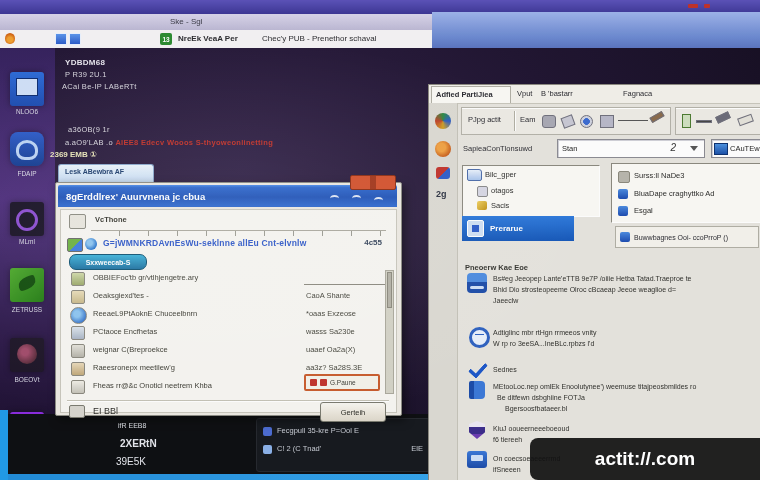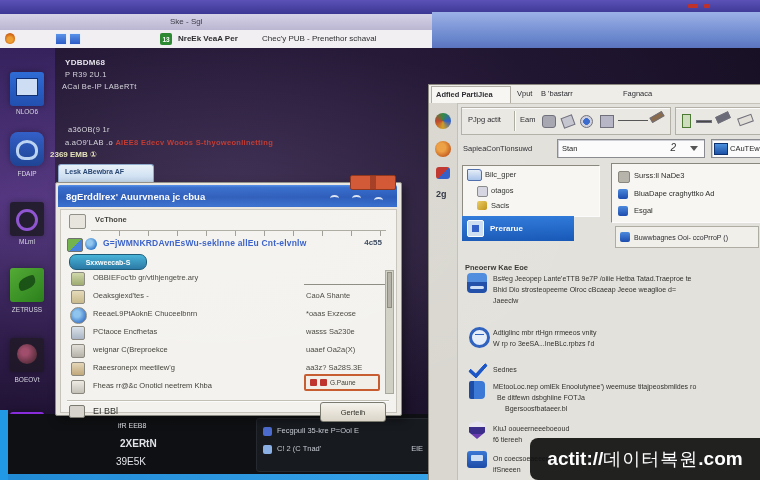--- a/index.html
+++ b/index.html
@@ -372,16 +372,15 @@
 
     <div class="a icn-drive" style="left:38px;top:366px"></div>
     <span class="a it-line" style="left:64px;top:368px">On coecsoeaeeerrmd</span>
     <span class="a it-line" style="left:64px;top:379px">ifSneeen</span>
   </div>
 
 </div>
 
 <div class="wm">
   <b>actit://</b>
-    <span>데이터복원</span>
     <b>.com</b>
 </div>
 <div class="glare"></div>
 
 </body></html>

